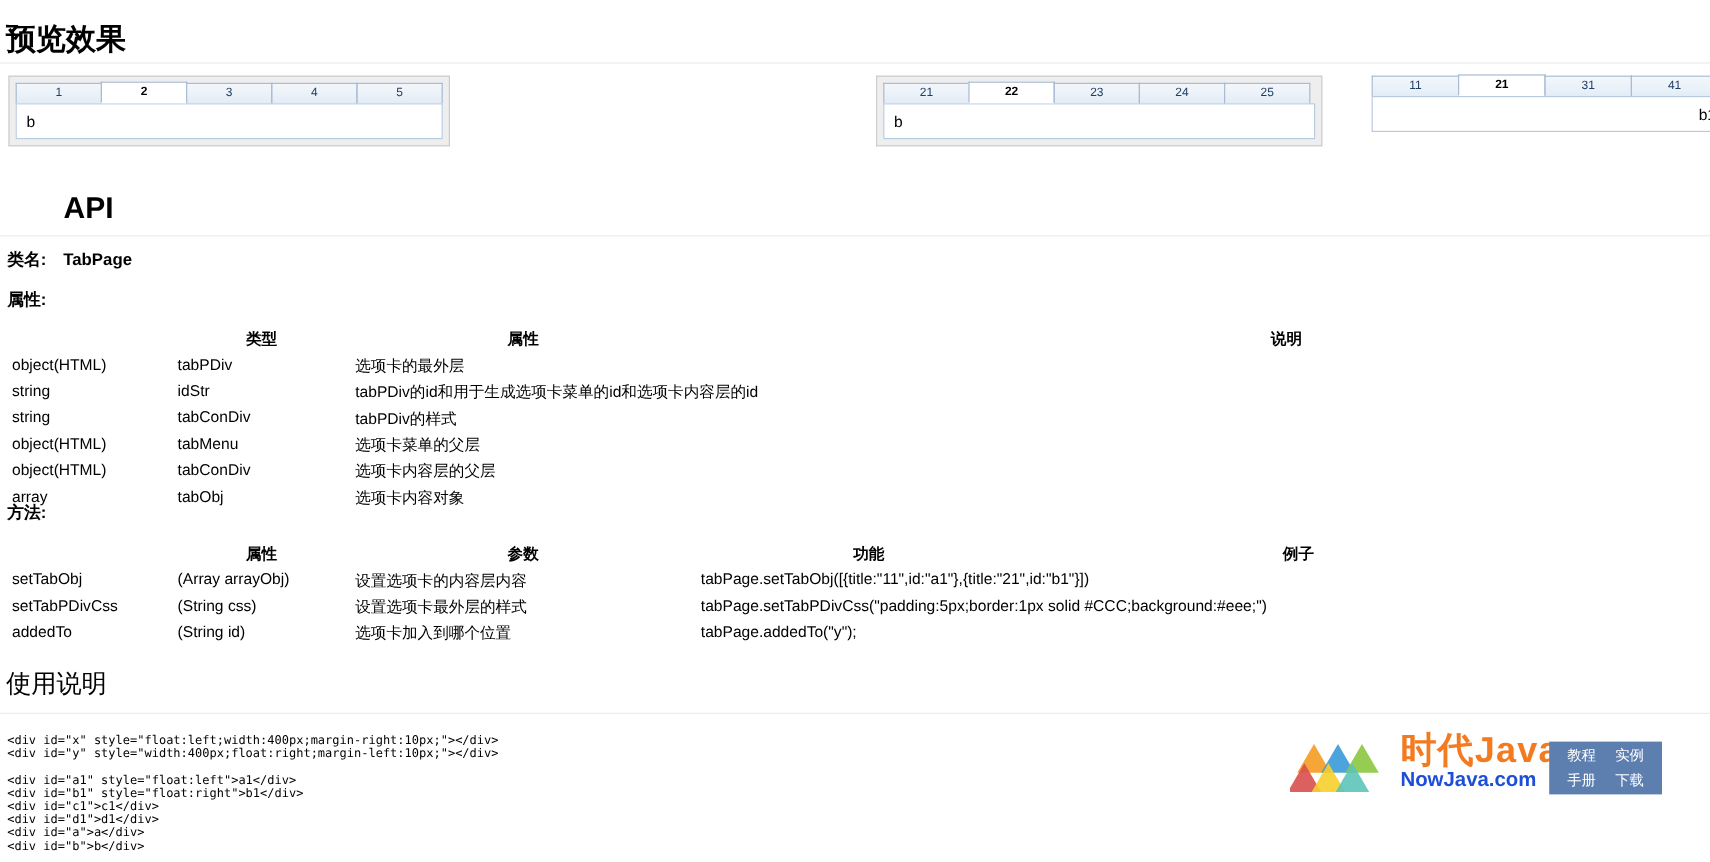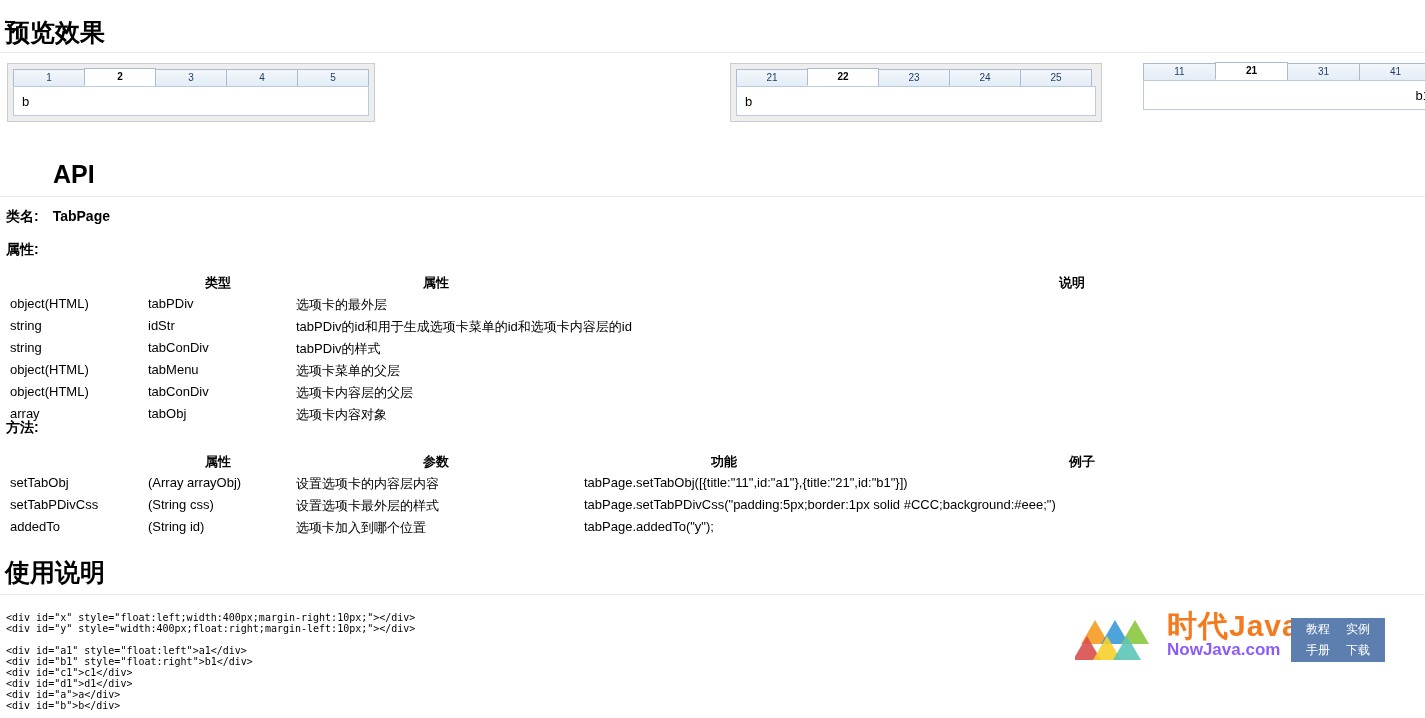--- a/index.html
+++ b/index.html
@@ -147,22 +147,22 @@
   }
   .tbl td.c1 { width: 130px; }
   .tbl td.c2 { width: 140px; }
   .tbl td.c3 { width: 280px; }
 
   
   .usage-title {
     position: absolute;
     left: 5px;
     top: 556px;
-    font-size: 25px;
-    font-weight: bold;
+    font-size: 21px;
+    font-weight: normal;
   }
   .usage-rule {
     position: absolute;
     left: 0;
     top: 594px;
     width: 1425px;
     border-top: 1px solid #ececec;
   }
   pre.code {
     position: absolute;
@@ -199,21 +199,21 @@
     color: #f37a1f;
     font-size: 30px;
     font-weight: bold;
     letter-spacing: 1px;
     line-height: 32px;
   }
   .wm-sub {
     position: absolute;
     left: 92px;
     top: 32px;
-    color: #8b5cf6;
+    color: #1d4ed8;
     font-size: 17px;
     font-weight: bold;
     line-height: 20px;
   }
   .wm-box {
     position: absolute;
     left: 216px;
     top: 10px;
     width: 94px;
     height: 44px;

